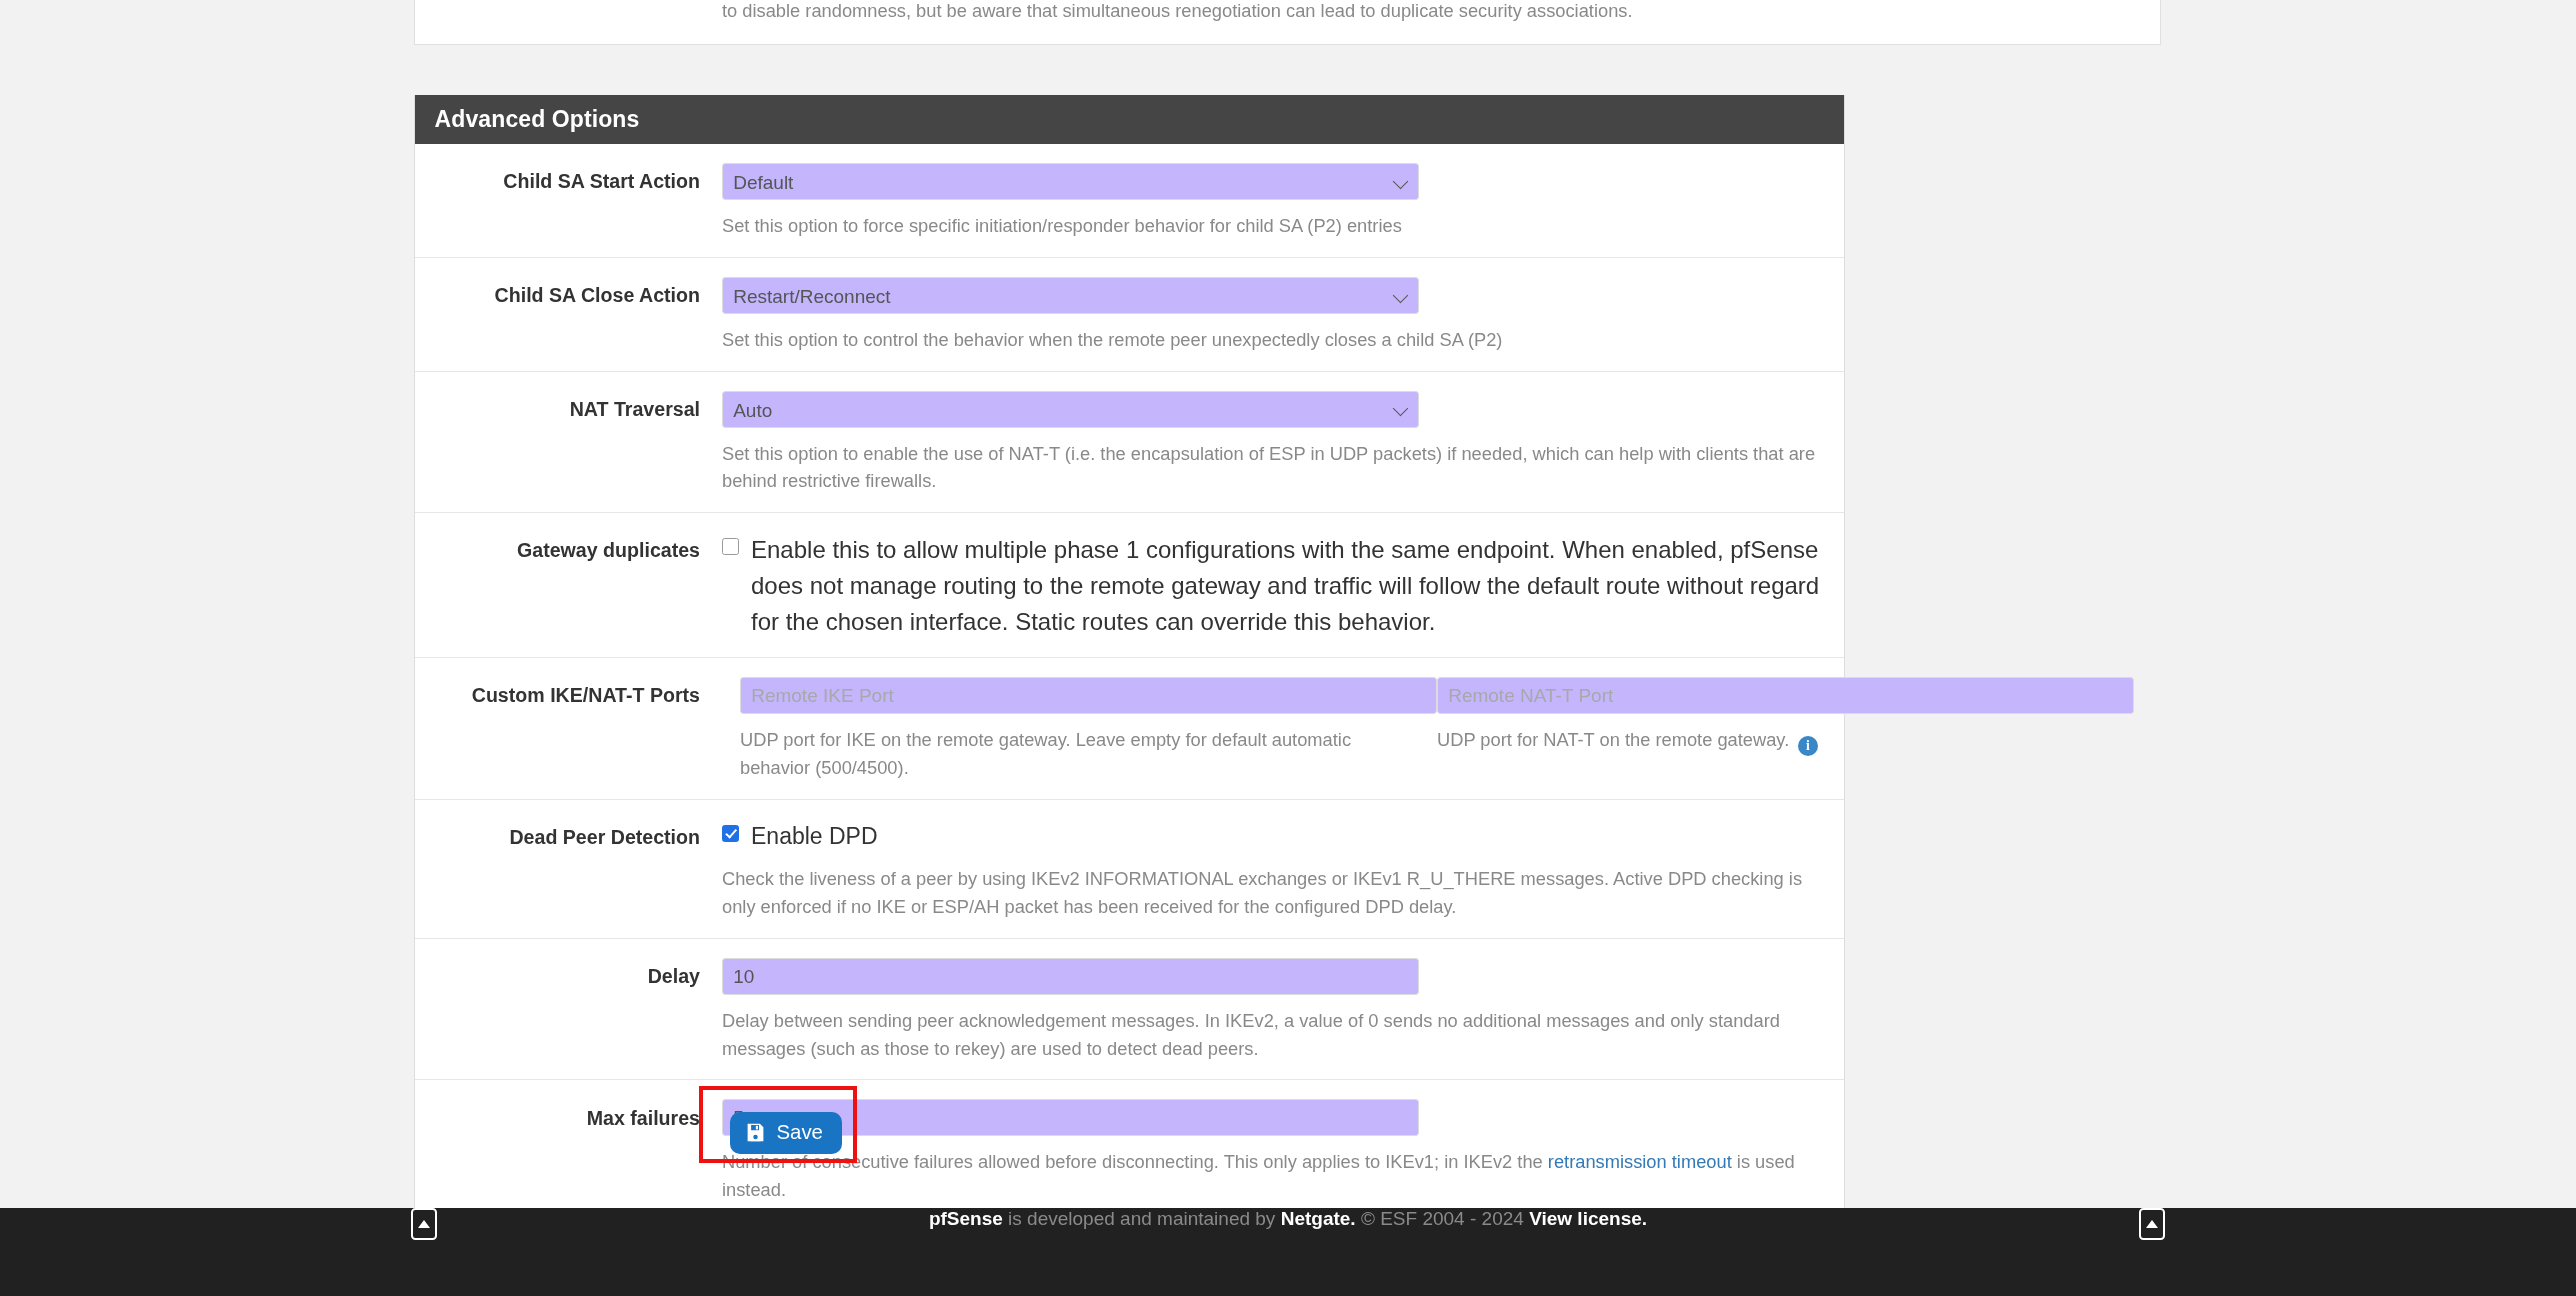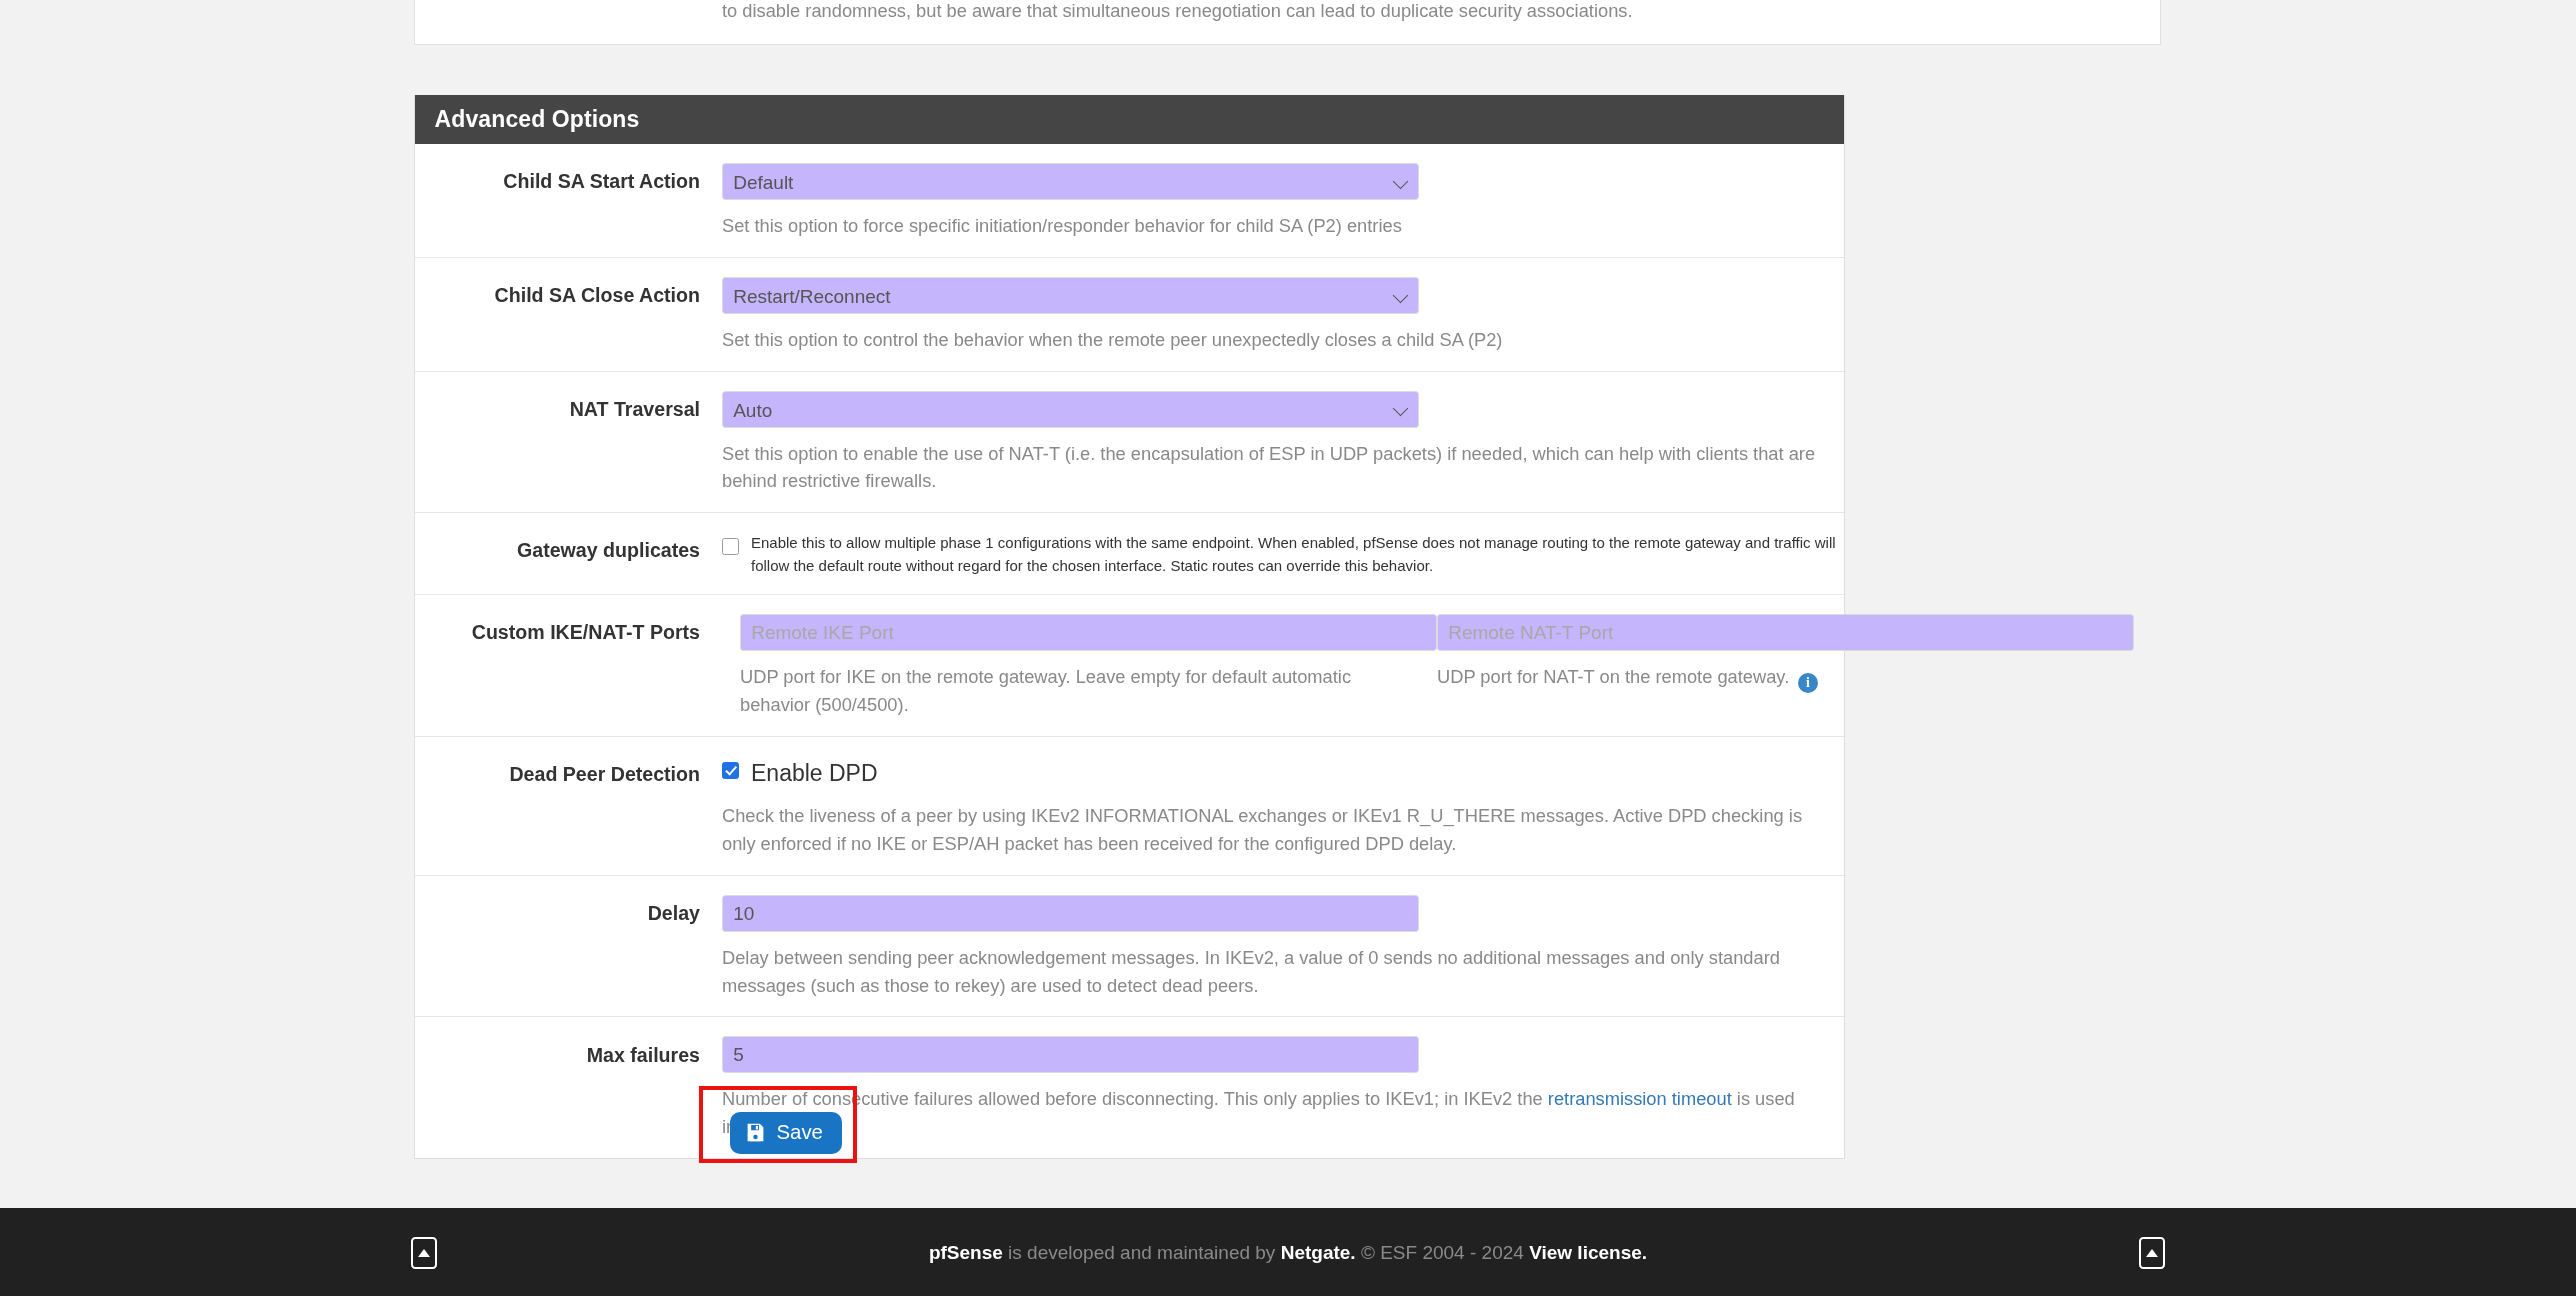--- a/index.html
+++ b/index.html
@@ -139,21 +139,21 @@
     border-bottom: 2px solid #fff;
     transform: rotate(42deg);
   }
   .chk-label {
     margin-left: 12px;
     font-size: 23px;
     color: #333333;
     line-height: 1.5;
     max-width: 1368px;
   }
-  .chk-label.small { font-size: 15px; }
+  .chk-label.small { font-size: 24px; }
 
   
   .two-col { display: flex; margin-left: 18px; }
   .col { width: 729px; }
   .col input.ctl { width: 697px; }
   .col .help { max-width: 673px; }
 
   .info-icon {
     display: inline-block;
     vertical-align: -3.4px;
@@ -202,21 +202,21 @@
   .save-icon { width: 21px; height: 21px; display: block; }
 
   
   .footer {
     position: absolute;
     left: 0; bottom: 0;
     width: 2576px;
     height: 89px;
     background: #212121;
     display: flex;
-    align-items: center;
+    align-items: flex-start;
     justify-content: center;
   }
   .footer-text {
     font-size: 19px;
     color: #8a8a8a;
   }
   .footer-text b { color: #ffffff; font-weight: bold; }
   .footer-text .lic { color: #ffffff; font-weight: bold; }
   .scroll-btn {
     position: absolute;

